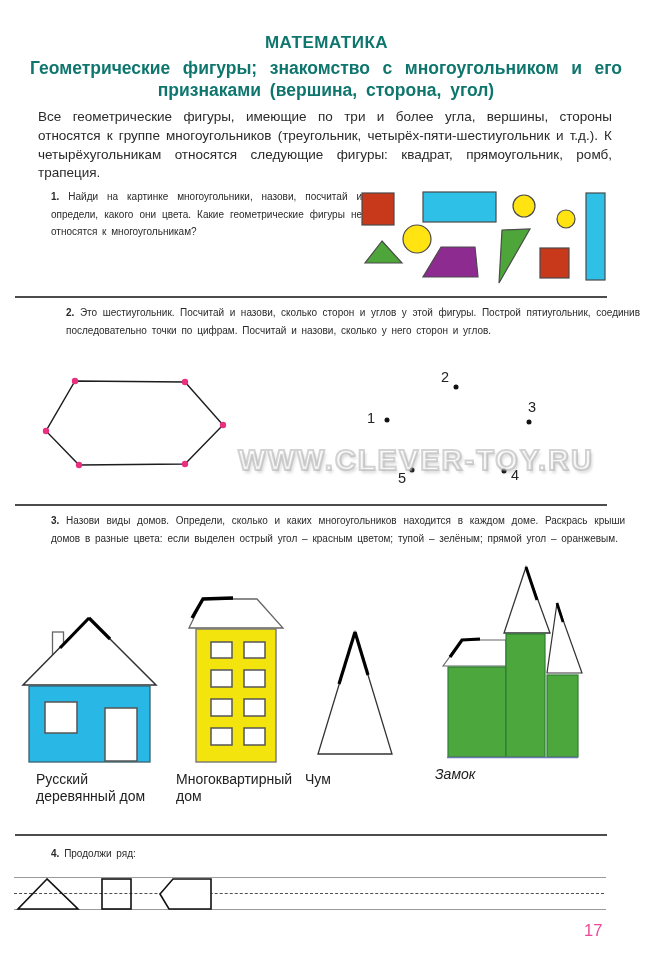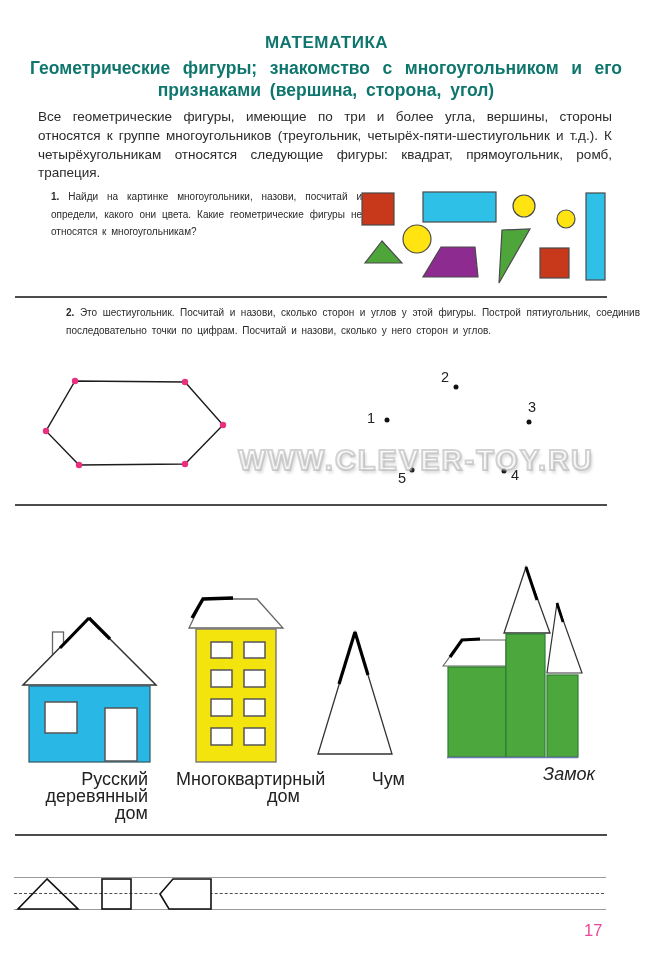--- a/index.html
+++ b/index.html
@@ -27,21 +27,21 @@
   .p-num{position:absolute;font-size:14.5px;color:#222;}
   .watermark{position:absolute;left:28px;top:444px;width:566px;text-align:right;white-space:nowrap;
              font-size:29px;font-weight:bold;letter-spacing:2px;z-index:5;
              color:rgba(255,255,255,0.55);-webkit-text-stroke:2px rgba(168,168,168,0.5);
              text-shadow:2px 3px 3px rgba(140,140,140,0.30);}
   .house{position:absolute;}
   #house1{left:14px;top:585px;width:156px;}
   #house2{left:180px;top:585px;width:116px;}
   #house3{left:305px;top:585px;width:100px;}
   #house4{left:435px;top:560px;width:160px;font-style:italic;}
-  .caption{font-size:18px;line-height:17px;text-align:right;margin:2px auto 0 auto;color:#222;}
+  .caption{font-size:14px;line-height:17px;text-align:left;margin:2px auto 0 auto;color:#222;}
   #cap1{width:112px;}#cap2{width:124px;margin-left:-4px;}
   .wl{position:absolute;left:14px;width:592px;height:0;border-top:1.5px solid #9b9b9b;}
   #wl1{top:877px;}#wl3{top:909px;}
   #wl2{top:893px;width:590px;border-top:1.6px dashed #4f4f4f;}
   #rowShapes{position:absolute;left:14px;top:875px;}
   .pagenum{position:absolute;left:584px;top:921px;font-size:16.5px;color:#ec4899;}
 </style>
 </head>
 <body>
 
@@ -89,20 +89,21 @@
       <div class="p-dot" style="left: 504px; top: 471px;"></div>
       <div class="p-num" style="left: 511px; top: 467px;">4</div>
       <div class="p-dot" style="left: 412px; top: 470px;"></div>
       <div class="p-num" style="left: 398px; top: 470px;">5</div>
     </div>
 
   <div class="watermark">WWW.CLEVER-TOY.RU</div>
 
   <div class="sep" id="sep2"></div>
 
+  <div class="task t3"><span class="tnum">3.</span> <span>Назови виды домов. Определи, сколько и каких многоугольников находится в каждом доме. Раскрась крыши домов в разные цвета: если выделен острый угол – красным цветом; тупой – зелёным; прямой угол – оранжевым.</span></div>
 
   <div class="house" id="house1">
     <svg width="156" height="180" viewBox="0 0 156 180">
       <rect x="38.5" y="47" width="11" height="26" fill="#ffffff" stroke="#666" stroke-width="1.3"></rect>
       <polygon points="75,33 9,100 142,100" fill="#ffffff" stroke="#333" stroke-width="1.5"></polygon>
       <line x1="75" y1="33" x2="46" y2="63" stroke="#000" stroke-width="3.2"></line>
       <line x1="75" y1="33" x2="96" y2="54" stroke="#000" stroke-width="3.2"></line>
       <rect x="15" y="101" width="121" height="76" stroke="#39626e" stroke-width="1.3" fill="#29b7e6"></rect>
       <rect x="31" y="117" width="32" height="31" fill="#ffffff" stroke="#555" stroke-width="1.5"></rect>
       <rect x="91" y="123" width="32" height="53" fill="#ffffff" stroke="#555" stroke-width="1.5"></rect>
@@ -147,20 +148,21 @@
       <rect x="13" y="107" width="58" height="90" stroke="#2e7d32" stroke-width="1.2" fill="#4ca73c"></rect>
       <rect x="71" y="74" width="39" height="123" stroke="#2e7d32" stroke-width="1.2" fill="#4ca73c"></rect>
       <rect x="112" y="115" width="31" height="82" stroke="#2e7d32" stroke-width="1.2" fill="#4ca73c"></rect>
       <line x1="12" y1="197.5" x2="143" y2="197.5" stroke="#6b7ab0" stroke-width="1.5"></line>
     </svg>
     <div class="caption">Замок</div>
   </div>
 
   <div class="sep" id="sep3"></div>
 
+  <div class="task t4"><span class="tnum">4.</span> <span>Продолжи  ряд:</span></div>
 
   <div class="wl" id="wl1"></div>
   <div class="wl" id="wl2"></div>
   <div class="wl" id="wl3"></div>
 
   <svg id="rowShapes" width="210" height="40" viewBox="0 0 210 40">
     <polygon points="33,4 4,34 64,34" fill="none" stroke="#111" stroke-width="1.6"></polygon>
     <rect x="88" y="4" width="29" height="30" fill="none" stroke="#111" stroke-width="1.6"></rect>
     <polygon points="159,4 197,4 197,34 155,34 146,19" fill="#ffffff" stroke="#111" stroke-width="1.6"></polygon>
   </svg>

